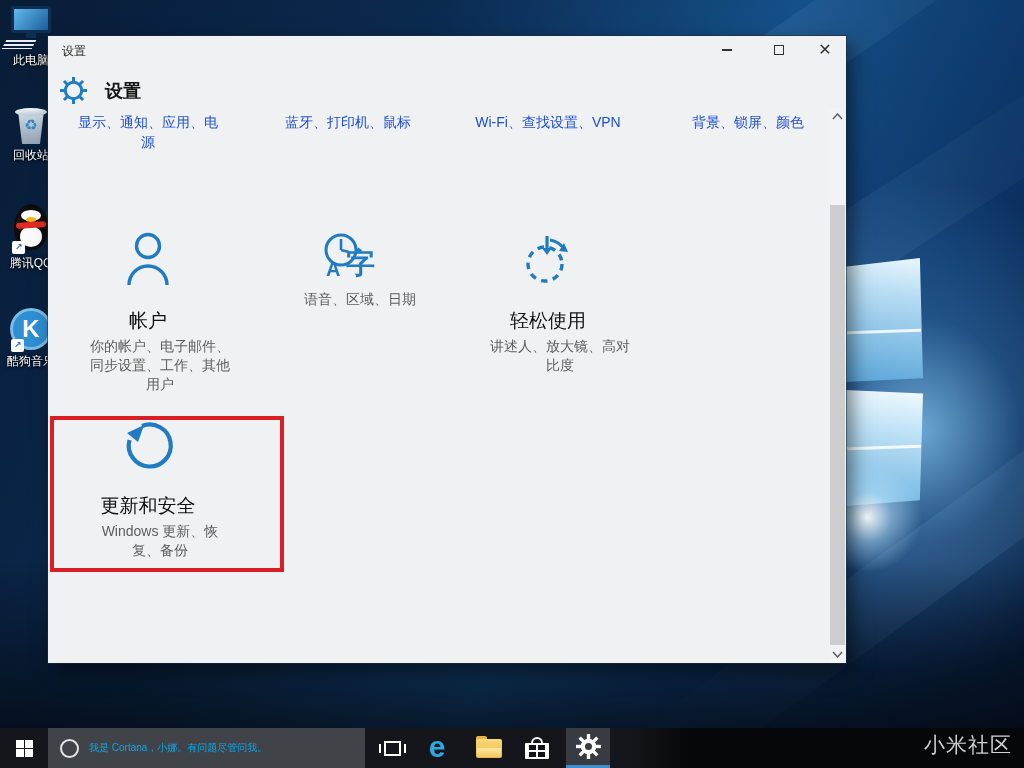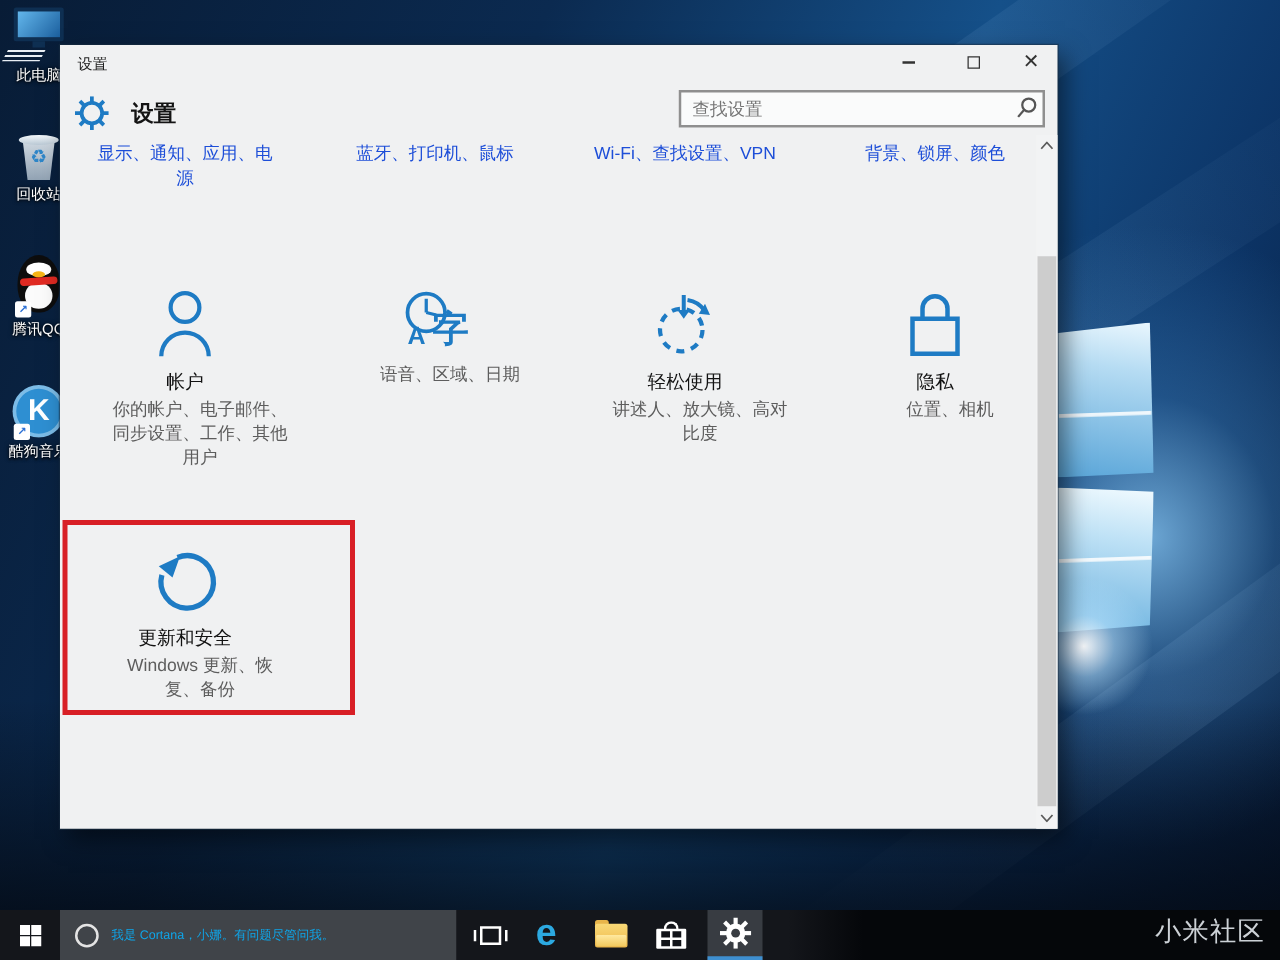--- a/index.html
+++ b/index.html
@@ -68,21 +68,21 @@
   .hdr-title{left:57px;top:43px;font-size:18px;font-weight:bold;color:#141414;}
   .search{left:495px;top:36px;width:293px;height:30px;border:2px solid #8f8f8f;background:#fafbfb;display:flex;align-items:center;}
   .search input{flex:1;border:0;outline:0;background:transparent;font-size:14px;color:#333;padding:0 6px 0 9px;}
   .search .mag{width:24px;height:22px;flex:0 0 auto;}
 
   .peek{top:76px;width:190px;text-align:center;font-size:14px;line-height:20px;color:#1d4ed8;}
   .peek-inner{display:inline-block;max-width:156px;}
 
   .tile{width:190px;text-align:center;}
   .t-icon{height:58px;display:flex;align-items:flex-end;justify-content:center;}
-  .t-title{margin-top:9px;font-size:15px;color:#121212;}
+  .t-title{margin-top:21px;font-size:19px;color:#121212;}
   .t-sub{margin-top:3px;font-size:14px;line-height:19px;color:#5d5d5d;}
   .t-sub .inner{display:inline-block;max-width:158px;margin-left:24px;}
 
   .redbox{left:2px;top:380px;width:234px;height:156px;border:4px solid #d81f26;}
 
   
   .sbar{left:781px;top:72px;width:17px;height:555px;background:#f2f3f4;}
   .sb-arrow{left:0;width:17px;height:17px;display:flex;align-items:center;justify-content:center;}
   .sb-up{top:0;} .sb-down{top:538px;}
   .sb-thumb{left:1px;top:97px;width:15px;height:440px;background:#cdcdcd;}
@@ -207,27 +207,20 @@
           <g transform="rotate(315 13.5 13.5)">
               <rect x="12" y="0" width="3" height="5"></rect>
             </g>
         </g>
         <circle cx="13.5" cy="13.5" r="8.2" fill="none" stroke="#1e7bc4" stroke-width="3"></circle>
         <circle cx="13.5" cy="13.5" r="3.6" fill="#f0f1f2"></circle>
       </svg>
     </div>
     <div class="abs hdr-title">设置</div>
 
-    <div class="abs search">
-      <input placeholder="查找设置" style="">
-      <svg class="mag" viewBox="0 0 24 22">
-        <circle cx="13" cy="8" r="5.2" fill="none" stroke="#555" stroke-width="1.8"></circle>
-        <line x1="9.2" y1="12" x2="4.5" y2="17.5" stroke="#555" stroke-width="1.8"></line>
-      </svg>
-    </div>
 
     <div class="abs peek" style="left:5px;"><span class="peek-inner pre">显示、通知、应用、电
 源</span></div>
     <div class="abs peek" style="left:205px;"><span class="peek-inner pre">蓝牙、打印机、鼠标</span></div>
     <div class="abs peek" style="left:405px;"><span class="peek-inner pre">Wi-Fi、查找设置、VPN</span></div>
     <div class="abs peek" style="left:605px;"><span class="peek-inner pre">背景、锁屏、颜色</span></div>
 
     <div class="abs tile" style="left:5px;top:193px;">
       <div class="t-icon">
         <svg width="46" height="56" viewBox="0 0 46 56">
@@ -264,32 +257,22 @@
           <path d="M27 24 l-5 -7 h10 z" fill="#1e7bc4"></path>
           <path d="M30 9 a20 20 0 0 1 14 9" fill="none" stroke="#1e7bc4" stroke-width="3.2"></path>
           <path d="M48 21 l-9 -1 5 -8 z" fill="#1e7bc4"></path>
         </svg>
       </div>
       <div class="t-title">轻松使用</div>
       <div class="t-sub"><span class="inner pre">讲述人、放大镜、高对
 比度</span></div>
     </div>
 
-    <div class="abs tile" style="left:605px;top:193px;">
-      <div class="t-icon">
-        <svg width="46" height="56" viewBox="0 0 46 56">
-          <rect x="5" y="24" width="36" height="28" fill="none" stroke="#1e7bc4" stroke-width="3.6"></rect>
-          <path d="M13 24 v-8 a10 10 0 0 1 20 0 v8" fill="none" stroke="#1e7bc4" stroke-width="3.6"></path>
-        </svg>
-      </div>
-      <div class="t-title">隐私</div>
-      <div class="t-sub"><span class="inner pre">位置、相机</span></div>
-    </div>
-
-    <div class="abs tile" style="left:5px;top:398px;">
+
+    <div class="abs tile" style="left:5px;top:378px;">
       <div class="t-icon">
         <svg width="56" height="56" viewBox="0 0 56 56">
           <path d="M22 10 A 21 21 0 1 1 9.5 24" fill="none" stroke="#1e7bc4" stroke-width="4.2"></path>
           <path d="M7 17 L24 9 L18 26 Z" fill="#1e7bc4"></path>
         </svg>
       </div>
       <div class="t-title">更新和安全</div>
       <div class="t-sub"><span class="inner pre">Windows 更新、恢
 复、备份</span></div>
     </div>

